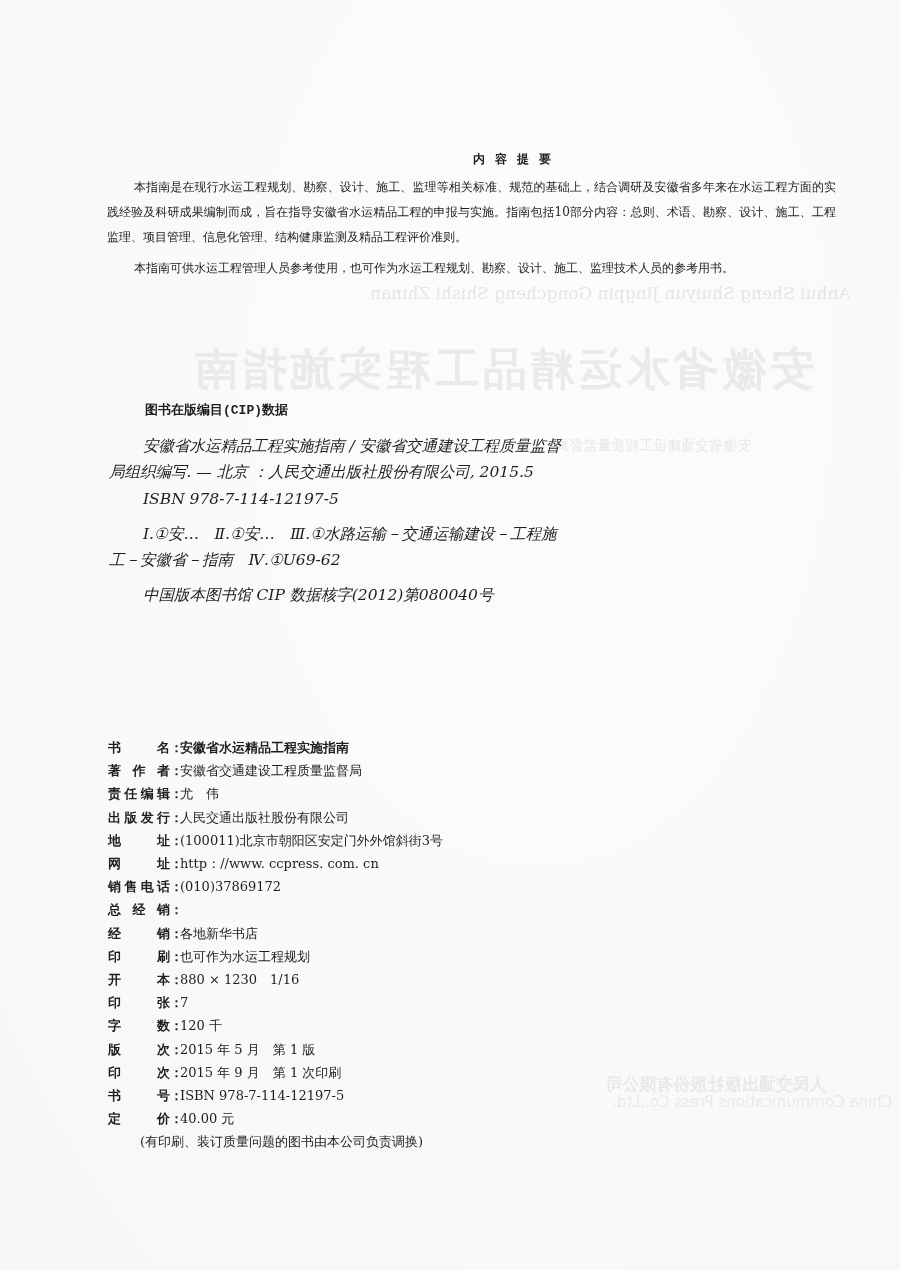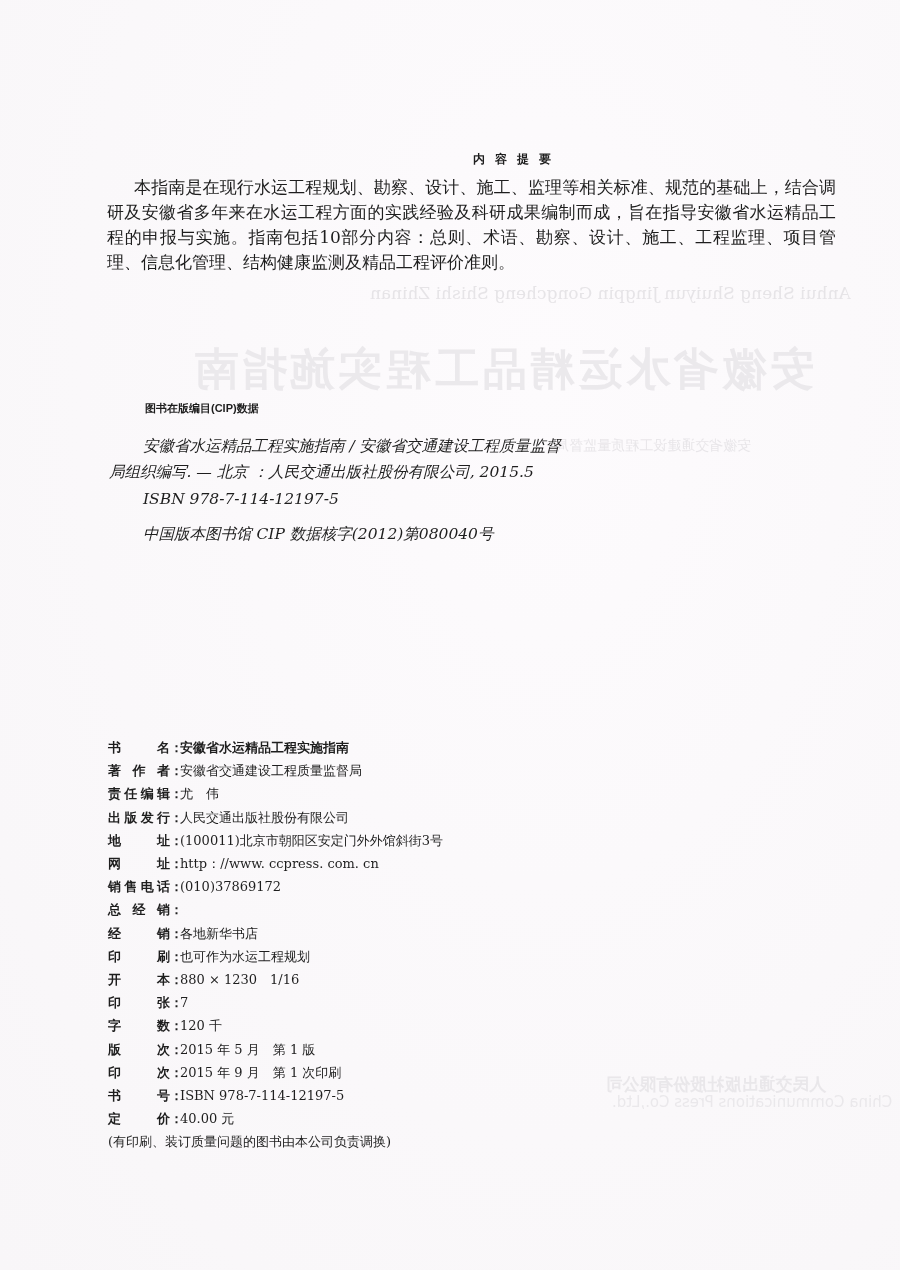--- a/index.html
+++ b/index.html
@@ -21,70 +21,72 @@
   .ghost-press { left: 605px; top: 1073px; font-size: 17px; font-weight: bold; color: #e9e7ea; }
   .ghost-press-en { left: 612px; top: 1093px; font-size: 15px; color: #eae8eb; font-family: "DejaVu Sans", sans-serif; }
 
   .summary-title {
     position: absolute; top: 151px; left: 0; width: 900px; text-align: center;
     font-family: "DejaVu Sans", "Liberation Sans", sans-serif;
     font-weight: bold; font-size: 12px; letter-spacing: 10px; text-indent: 50px; margin-left: 42px;
   }
   .summary {
     position: absolute; left: 107px; top: 175px; width: 729px;
-    font-size: 17px; line-height: 25px; text-align: justify;
+    font-size: 12px; line-height: 25px; text-align: justify;
   }
   .summary p { margin: 0; text-indent: 27px; }
   .summary p + p { margin-top: 6px; }
 
   .cip-heading {
     position: absolute; left: 145px; top: 401px;
-    font-family: Liberation Sans, sans-serif;
-    font-weight: bold; font-size: 11px;
+    font-family: Liberation Mono, monospace;
+    font-weight: bold; font-size: 13px;
   }
   .cip {
     position: absolute; left: 108px; top: 432px; width: 460px;
     font-size: 15.5px; line-height: 26px;
   }
   .cip p { margin: 1px; text-indent: 34px; font-style: italic; }
   .cip .gap { margin-top: 9px; }
 
   .colophon {
     position: absolute; left: 108px; top: 736px; width: 460px;
     font-size: 13px; line-height: 23.2px;
   }
   .row { display: flex; white-space: nowrap; }
   .row .label {
     width: 62px; display: flex; justify-content: space-between;
     font-family: "DejaVu Sans", "Liberation Sans", sans-serif; font-weight: bold;
   }
   .row .colon { width: 10px; font-family: "DejaVu Sans", sans-serif; font-weight: bold; }
   .row.first .value { font-family: "DejaVu Sans", "Liberation Sans", sans-serif; font-weight: bold; }
-  .note { margin-top: 0; white-space: nowrap; }
+  .note { margin-top: 0; white-space: nowrap; margin-left: 32px; }
 </style>
 </head>
 <body>
 
 <div class="page">
 
   <div class="ghost ghost-pinyin">Anhui Sheng Shuiyun Jingpin Gongcheng Shishi Zhinan</div>
   <div class="ghost ghost-title">安徽省水运精品工程实施指南</div>
   <div class="ghost ghost-sub">安徽省交通建设工程质量监督局</div>
   <div class="ghost ghost-press">人民交通出版社股份有限公司</div>
   <div class="ghost ghost-press-en">China Communications Press Co.,Ltd.</div>
 
   <div class="summary-title">内容提要</div>
   <div class="summary">
     <p>本指南是在现行水运工程规划、勘察、设计、施工、监理等相关标准、规范的基础上，结合调研及安徽省多年来在水运工程方面的实践经验及科研成果编制而成，旨在指导安徽省水运精品工程的申报与实施。指南包括10部分内容：总则、术语、勘察、设计、施工、工程监理、项目管理、信息化管理、结构健康监测及精品工程评价准则。</p>
+    <p>本指南可供水运工程管理人员参考使用，也可作为水运工程规划、勘察、设计、施工、监理技术人员的参考用书。</p>
   </div>
 
   <div class="cip-heading">图书在版编目(CIP)数据</div>
   <div class="cip">
     <p>安徽省水运精品工程实施指南 / 安徽省交通建设工程质量监督局组织编写. — 北京 ：人民交通出版社股份有限公司, 2015.5</p>
     <p>ISBN 978-7-114-12197-5</p>
+    <p class="gap">Ⅰ.①安…　Ⅱ.①安…　Ⅲ.①水路运输－交通运输建设－工程施工－安徽省－指南　Ⅳ.①U69-62</p>
     <p class="gap">中国版本图书馆 CIP 数据核字(2012)第080040号</p>
   </div>
 
   <div class="colophon">
     <div id="colophon-rows">
         <div class="row first">
           <span class="label">
             <span>书</span>
             <span>名</span>
           </span>

